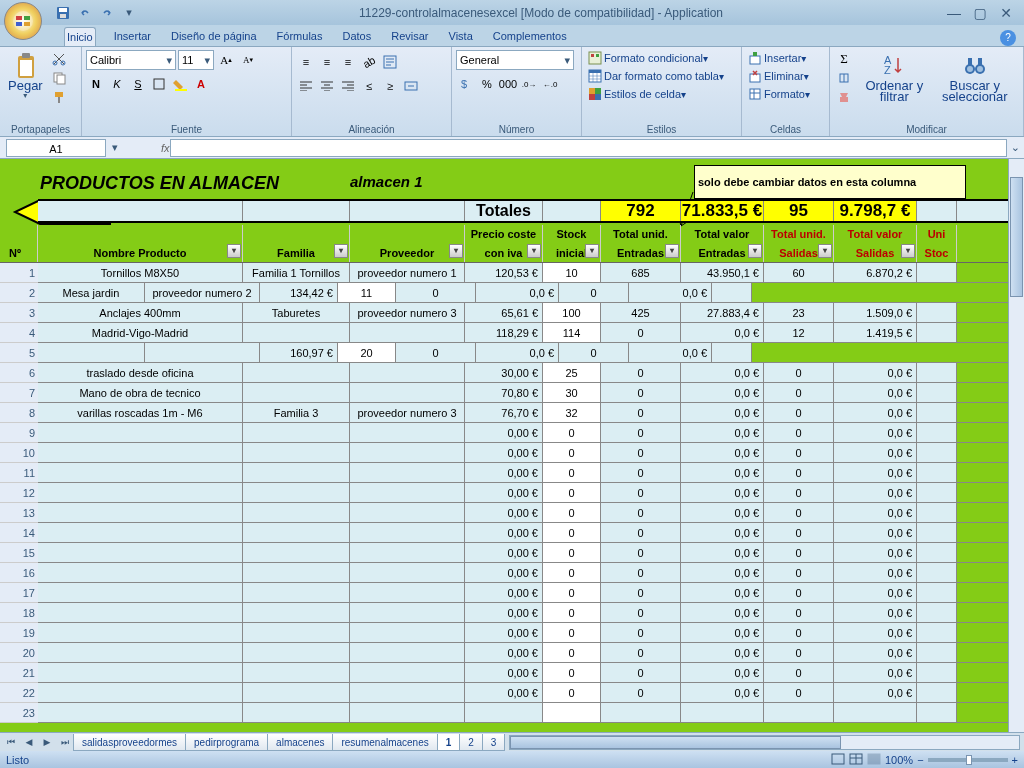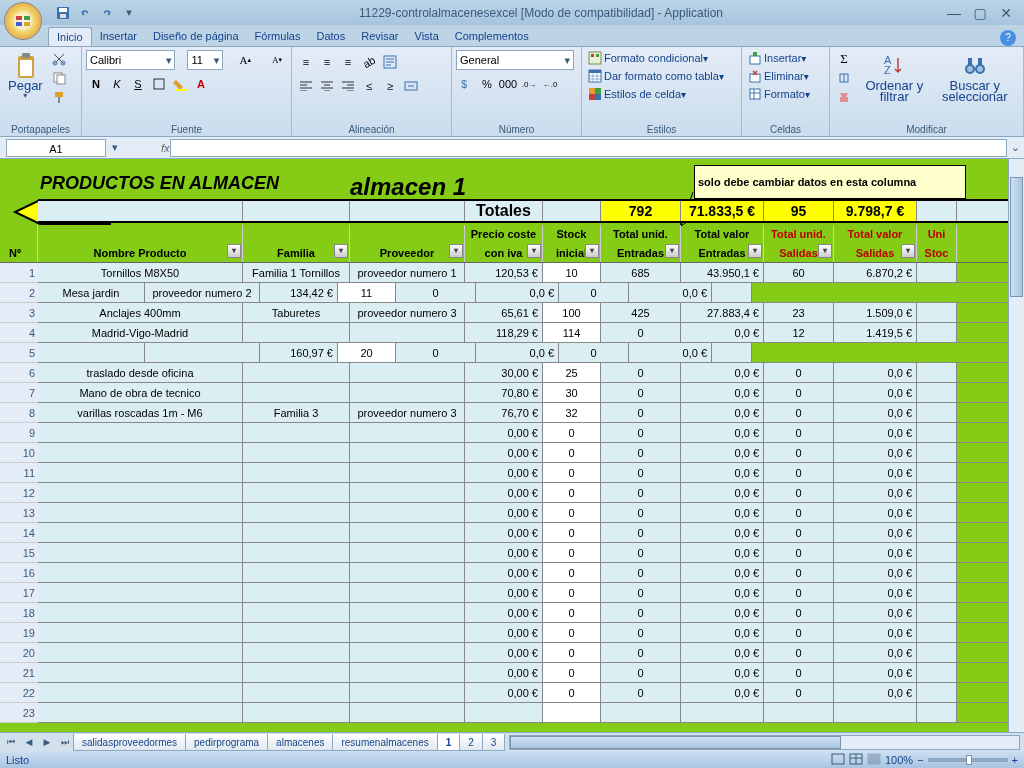--- a/index.html
+++ b/index.html
@@ -10,21 +10,21 @@
 .office-btn { width: 38px; height: 38px; border-radius: 50%; background: radial-gradient(#fff,#f0d060,#d08040); border: 1px solid #888; position: absolute; top: 2px; left: 4px; z-index: 10; display:flex; align-items:center; justify-content:center; }
 .office-btn svg { width: 24px; height: 24px; }
 .qat { margin-left: 50px; display: flex; gap: 4px; align-items: center; height: 100%; }
 .qat .qat-btn { width: 18px; height: 18px; display: flex; align-items: center; justify-content: center; cursor: pointer; }
 .title-text { flex: 1; text-align: center; color: #3a5a7a; font-size: 12px; }
 .win-controls { display: flex; gap: 6px; margin-right: 4px; }
 .win-controls span { width: 20px; color: #3a5a7a; text-align: center; font-size: 14px; cursor: pointer; }
 
 
 .ribbon-tabs { height: 22px; background: #bcd4e6; display: flex; align-items: flex-end; padding-left: 48px; border-bottom: 1px solid #8ba8c0; }
-.ribbon-tab { padding: 3px 8px; color: #15428b; cursor: pointer; border-top-left-radius: 3px; border-top-right-radius: 3px; }
+.ribbon-tab { padding: 3px 2px; color: #15428b; cursor: pointer; border-top-left-radius: 3px; border-top-right-radius: 3px; margin-left: 16px; }
 .ribbon-tab.active { background: #e4ecf7; border: 1px solid #8ba8c0; border-bottom: none; }
 .ribbon-help { margin-left: auto; margin-right: 8px; width: 16px; height: 16px; border-radius: 50%; background: #4a90e2; color: #fff; text-align: center; line-height: 16px; font-size: 10px; cursor: pointer; }
 
 
 .ribbon { height: 90px; background: linear-gradient(#e4ecf7,#cadced); display: flex; border-bottom: 1px solid #8ba8c0; }
 .group { border-right: 1px solid #a6bad0; display: flex; flex-direction: column; padding: 3px 4px 0; }
 .group-body { flex: 1; display: flex; align-items: flex-start; gap: 2px; }
 .group-label { text-align: center; color: #3a5a7a; font-size: 10px; padding: 1px 0; }
 .big-btn { display: flex; flex-direction: column; align-items: center; padding: 2px 4px; cursor: pointer; }
 .big-btn .icon { width: 28px; height: 28px; display: flex; align-items: center; justify-content: center; }
@@ -40,26 +40,26 @@
 
 
 .formula-bar { height: 22px; background: #e4ecf7; border-bottom: 1px solid #8ba8c0; display: flex; align-items: center; }
 .name-box { width: 100px; height: 18px; border: 1px solid #8ba8c0; background: #fff; margin: 0 6px; text-align: center; line-height: 18px; }
 .fx-btn { width: 22px; color: #666; font-style: italic; cursor: pointer; text-align: right; }
 .formula-input { flex: 1; height: 18px; border: 1px solid #8ba8c0; background: #fff; margin-right: 4px; }
 
 
 .grid-wrap { position: absolute; top: 159px; bottom: 36px; left: 0; right: 0; background: #84cc16; overflow: hidden; }
 .sheet-title { position: absolute; top: 14px; left: 40px; font-weight: bold; font-style: italic; font-size: 18px; font-family: 'Arial Black', sans-serif; }
-.almacen-name { position: absolute; top: 14px; left: 350px; font-weight: bold; font-style: italic; font-size: 24px; font-family: 'Arial Black', sans-serif; }
+.almacen-name { position: absolute; top: 14px; left: 350px; font-weight: bold; font-style: italic; font-size: 15px; font-family: 'Arial Black', sans-serif; }
 .note-box { position: absolute; top: 6px; left: 694px; width: 272px; border: 1px solid #000; background: #ffffcc; padding: 10px 3px; font-size: 11px; font-weight: bold; }
 .arrow-callout { position: absolute; top: 31px; left: 675px; width: 20px; height: 40px; }
 .menu-arrow { position: absolute; top: 38px; left: 10px; }
 .totales-row { position: absolute; top: 40px; left: 38px; right: 8px; height: 24px; display: flex; border-top: 2px solid #000; border-bottom: 2px solid #000; background: #dbeef3; }
-.totales-row .tc { border-right: 1px solid #888; display: flex; align-items: center; justify-content: center; font-weight: bold; font-size: 14px; }
+.totales-row .tc { border-right: 1px solid #888; display: flex; align-items: center; justify-content: center; font-weight: bold; font-size: 17px; }
 .tc.yellow { background: #ffff00; }
 
 .header-row1 { position: absolute; top: 66px; left: 0; right: 8px; height: 18px; display: flex; }
 .header-row2 { position: absolute; top: 84px; left: 0; right: 8px; height: 20px; display: flex; border-bottom: 1px solid #666; }
 .hc { border-right: 1px solid #ccc; display: flex; align-items: center; justify-content: center; font-weight: bold; font-size: 11px; position: relative; }
 .hc .filt { position: absolute; right: 1px; top: 1px; width: 14px; height: 14px; border: 1px solid #888; background: linear-gradient(#fff,#ccc); cursor: pointer; font-size: 8px; line-height: 12px; text-align: center; color: #444; }
 .red { color: #b00; }
 
 .row-num-col { position: absolute; top: 104px; left: 0; width: 38px; bottom: 0; }
 .row-num { height: 20px; border-bottom: 1px solid #ccc; background: #e4ecf7; text-align: right; padding-right: 3px; line-height: 20px; color: #3a5a7a; }
@@ -195,21 +195,21 @@
               <rect x="6" y="7" width="2" height="6" fill="#888"></rect>
             </svg>
           </span>
       </div>
     </div>
     <div class="group-label">Portapapeles</div>
   </div>
 
   <div class="group" style="width:210px">
     <div class="group-body" style="flex-direction:column;width:100%">
-      <div style="display:flex;gap:12px;width:100%">
+      <div style="display:flex;gap:2px;width:100%">
         <div class="combo" style="width:90px">
             <span>Calibri</span>
             <span class="arrow">▾</span>
           </div>
         <div class="combo" style="width:36px">
             <span>11</span>
             <span class="arrow">▾</span>
           </div>
         <span class="toggle" style="font-family:serif">A<span style="font-size:7px">▴</span></span>
         <span class="toggle" style="font-family:serif;font-size:9px">A<span style="font-size:7px">▾</span></span>

